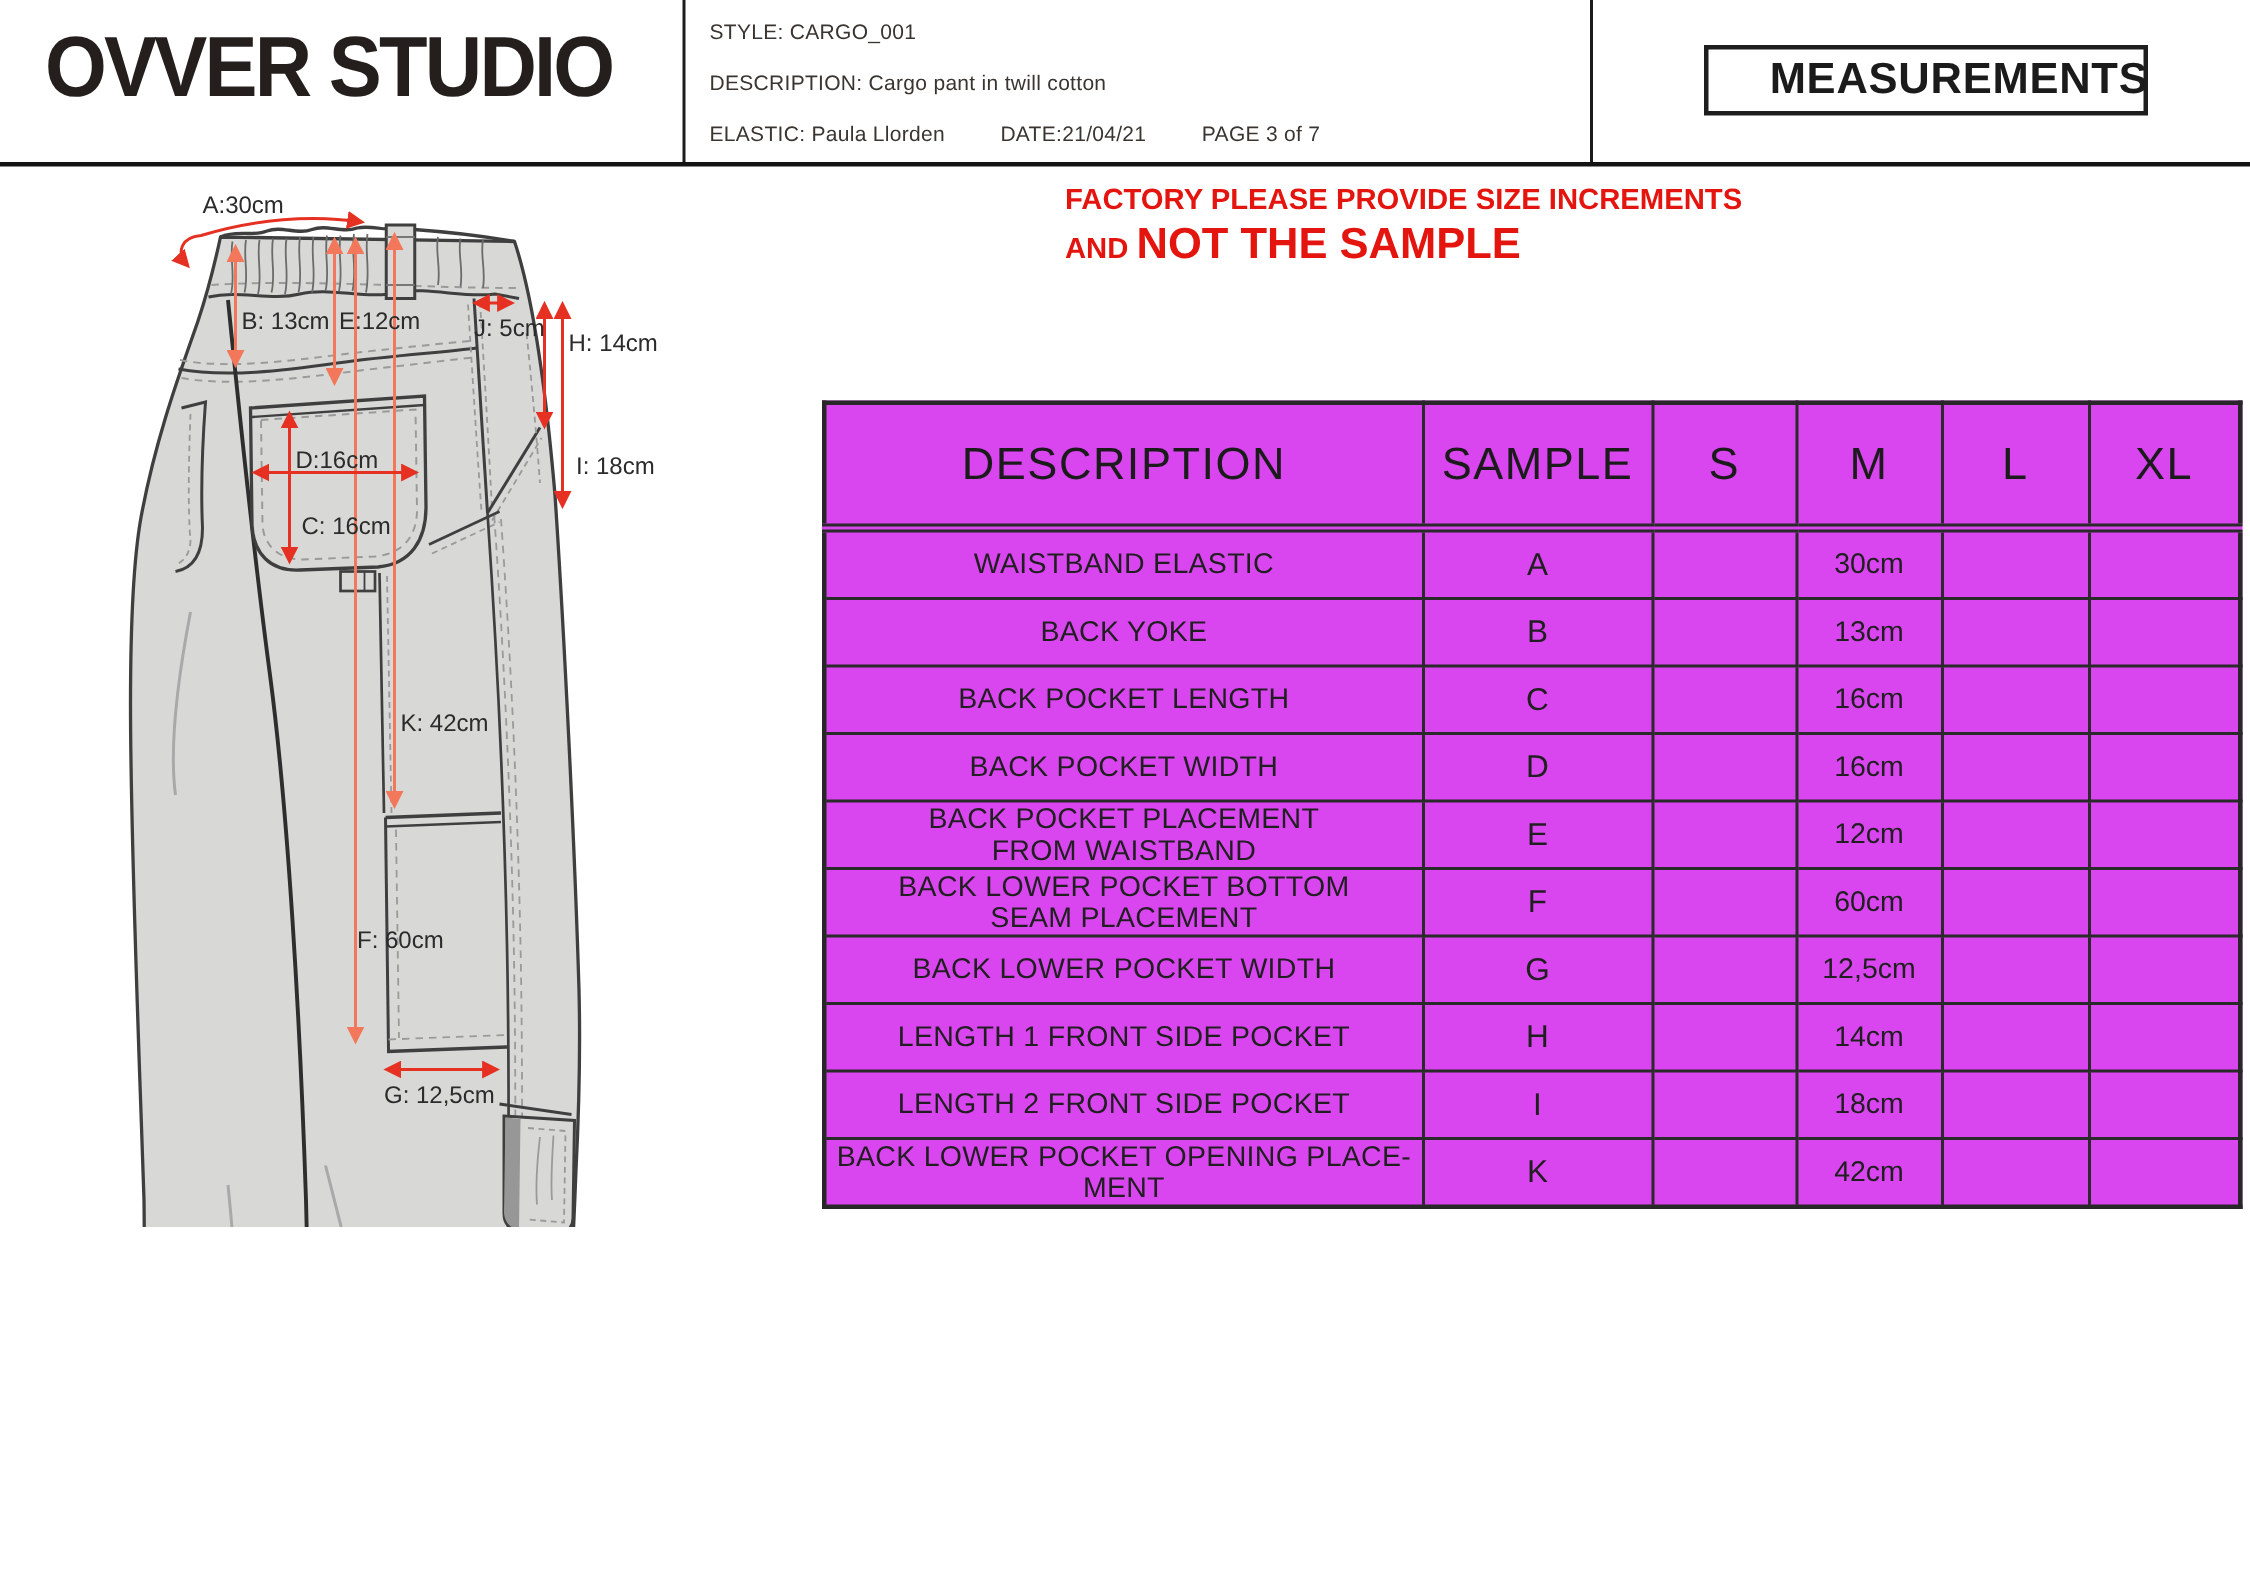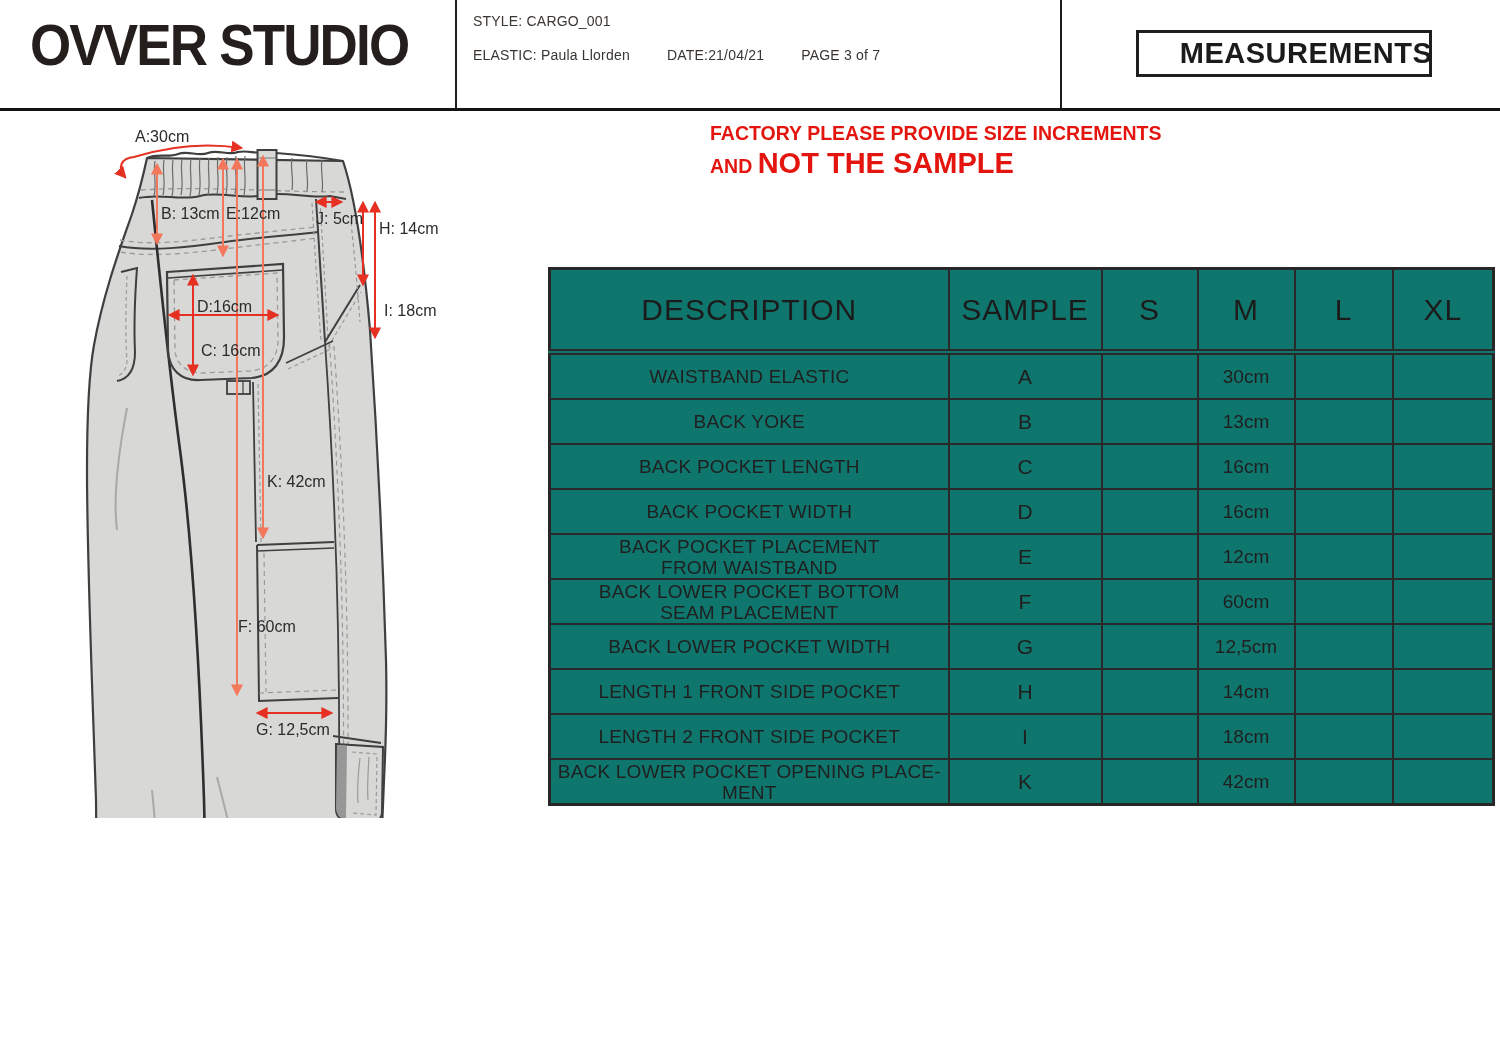--- a/index.html
+++ b/index.html
@@ -23,38 +23,39 @@
   
   .note{position:absolute;left:710px;top:119px;color:#e4150e;font-weight:bold;
         font-size:19.5px;line-height:28px;white-space:nowrap;}
   .note .line3{line-height:32px;}
   .note .big{font-size:29px;}
   
   .flat{position:absolute;left:20px;top:111px;width:500px;height:950px;}
   .flat text{font-family:"Liberation Sans",sans-serif;font-size:16px;fill:#2b2b2b;}
   
   .mtable{position:absolute;left:548px;top:267px;border-collapse:collapse;
-        table-layout:fixed;background:#0f766e;border:3px solid #272727;}
+        table-layout:fixed;background:#d946ef;border:3px solid #272727;}
   .mtable th,.mtable td{border:2px solid #2a2a2a;text-align:center;vertical-align:middle;
         padding:0 4px;overflow:hidden;}
   .mtable th{height:79px;font-size:30px;font-weight:400;letter-spacing:1px;color:#1b1b1b;
         border-bottom:6px double #2a2a2a;}
   .mtable td{height:43px;font-size:19px;color:#1f1f1f;}
   .mtable td.desc{white-space:pre-line;line-height:21px;letter-spacing:.2px;text-align:center;}
   .mtable td.code{font-size:21px;}
 </style>
 </head>
 <body>
 
 <div class="page">
 
   <div class="logo">OVVER STUDIO</div>
   <div class="vline vline1"></div>
   <div class="meta">
     <div>STYLE: CARGO_001</div>
+    <div>DESCRIPTION: Cargo pant in twill cotton</div>
     <div class="meta-row">
       <span>ELASTIC: Paula Llorden</span>
       <span>DATE:21/04/21</span>
       <span>PAGE 3 of 7</span>
     </div>
   </div>
   <div class="vline vline2"></div>
   <div class="title-box">
     <span>MEASUREMENTS</span>
   </div>

